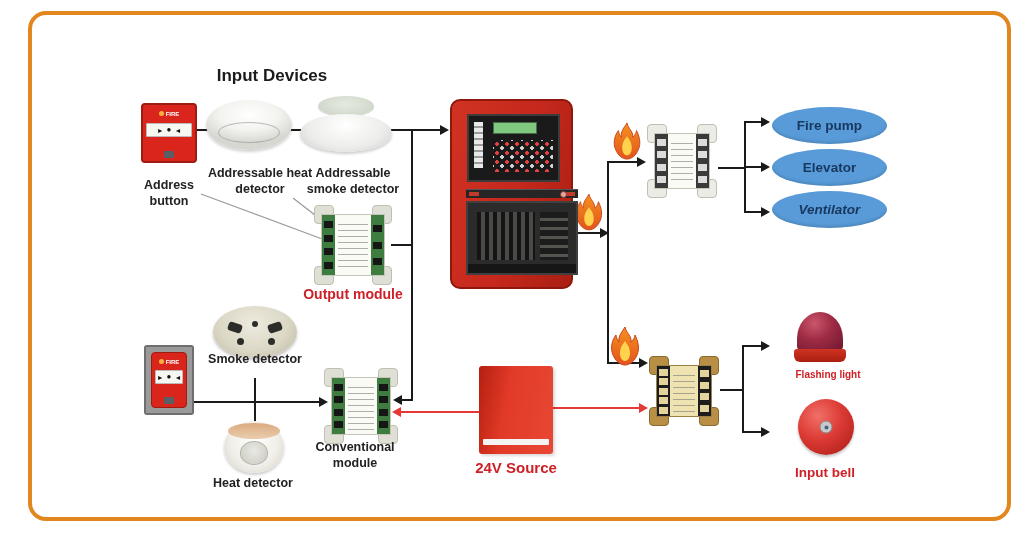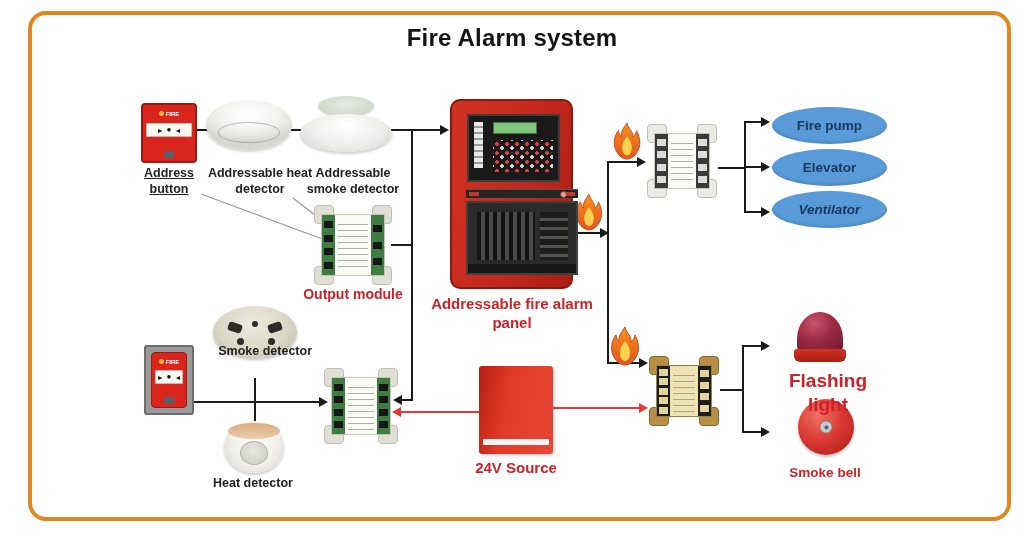--- a/index.html
+++ b/index.html
@@ -139,21 +139,21 @@
     <symbol id="flame" viewBox="0 0 32 40">
       <path fill="url(#fg)" stroke="#C7431D" stroke-width="1" d="M16 1 C17 7 23 10 22 16 C25 14 26 10 26 9 C29 15 31 22 28 29 C25.5 35 21 39 16 39 C11 39 6.5 35 4 29 C1 22 3 14 7 9 C7 10 8 14 10 16 C9 10 13 6 16 1 Z"></path>
       <path fill="#FFD34D" d="M16 15 C18.5 19 21 21 21 27 C21 32 18.7 35 16 35 C13.3 35 11 32 11 27 C11 21 13.5 19 16 15 Z"></path>
     </symbol>
   </defs>
 </svg>
 
 <div id="canvas">
   <div class="frame"></div>
 
-  <div class="ttl">Fire Alarm system</div>
+  <div class="hdr" style="left:187px; top:66px; width:170px;">Input Devices</div>
 
   <svg class="overlay" width="1024" height="536">
     <line x1="201" y1="194" x2="333" y2="243" stroke="#9B9B9B" stroke-width="1.3"></line>
     <line x1="293" y1="198" x2="351" y2="243" stroke="#9B9B9B" stroke-width="1.3"></line>
   </svg>
 
   <div class="ln" style="left:197px; top:129px; width:244px; height:2px;"></div>
   <div class="arr r" style="left:440px; top:125px;"></div>
   <div class="ln" style="left:411px; top:129px; width:2px; height:272px;"></div>
   <div class="ln" style="left:391px; top:244px; width:22px; height:2px;"></div>
@@ -380,25 +380,25 @@
     <div class="flash-dome"></div>
     <div class="flash-base"></div>
   </div>
 
   <div class="bell" style="left:798px; top:399px; width:56px; height:56px;">
     <div class="hub">
         <i></i>
       </div>
   </div>
 
-  <div class="lbl blk" style="left:124px; top:166px; width:90px;text-decoration:underline;">Address button</div>
+  <div class="lbl blk" style="left:124px; top:178px; width:90px;">Address button</div>
   <div class="lbl blk" style="left:297px; top:166px; width:112px;">Addressable smoke detector</div>
   <div class="lbl blk" style="left:205px; top:166px; width:110px;">Addressable heat detector</div>
   <div class="lbl red" style="left:292px; top:286px; width:122px;">Output module</div>
-  <div class="lbl blk" style="left:198px; top:344px; width:114px;text-align:right;">Smoke detector</div>
+  <div class="lbl blk" style="left:198px; top:352px; width:114px;">Smoke detector</div>
   <div class="lbl blk" style="left:213px; top:476px; width:80px;">Heat detector</div>
-
-  <div class="lbl red big" style="left:427px; top:295px; width:170px;">Addressable fire alarm panel</div>
+  <div class="lbl blk" style="left:297px; top:440px; width:116px;">Conventional module</div>
+
   <div class="lbl red big" style="left:460px; top:459px; width:112px;">24V Source</div>
 
-  <div class="lbl red" style="left:773px; top:369px; width:110px; font-size:19px;">Flashing light</div>
-  <div class="lbl red" style="left:785px; top:465px; width:80px; font-size:13.5px;">Smoke bell</div>
+  <div class="lbl red" style="left:773px; top:369px; width:110px; font-size:10px;">Flashing light</div>
+  <div class="lbl red" style="left:785px; top:465px; width:80px; font-size:13.5px;">Input bell</div>
 </div>
 
 </body></html>

